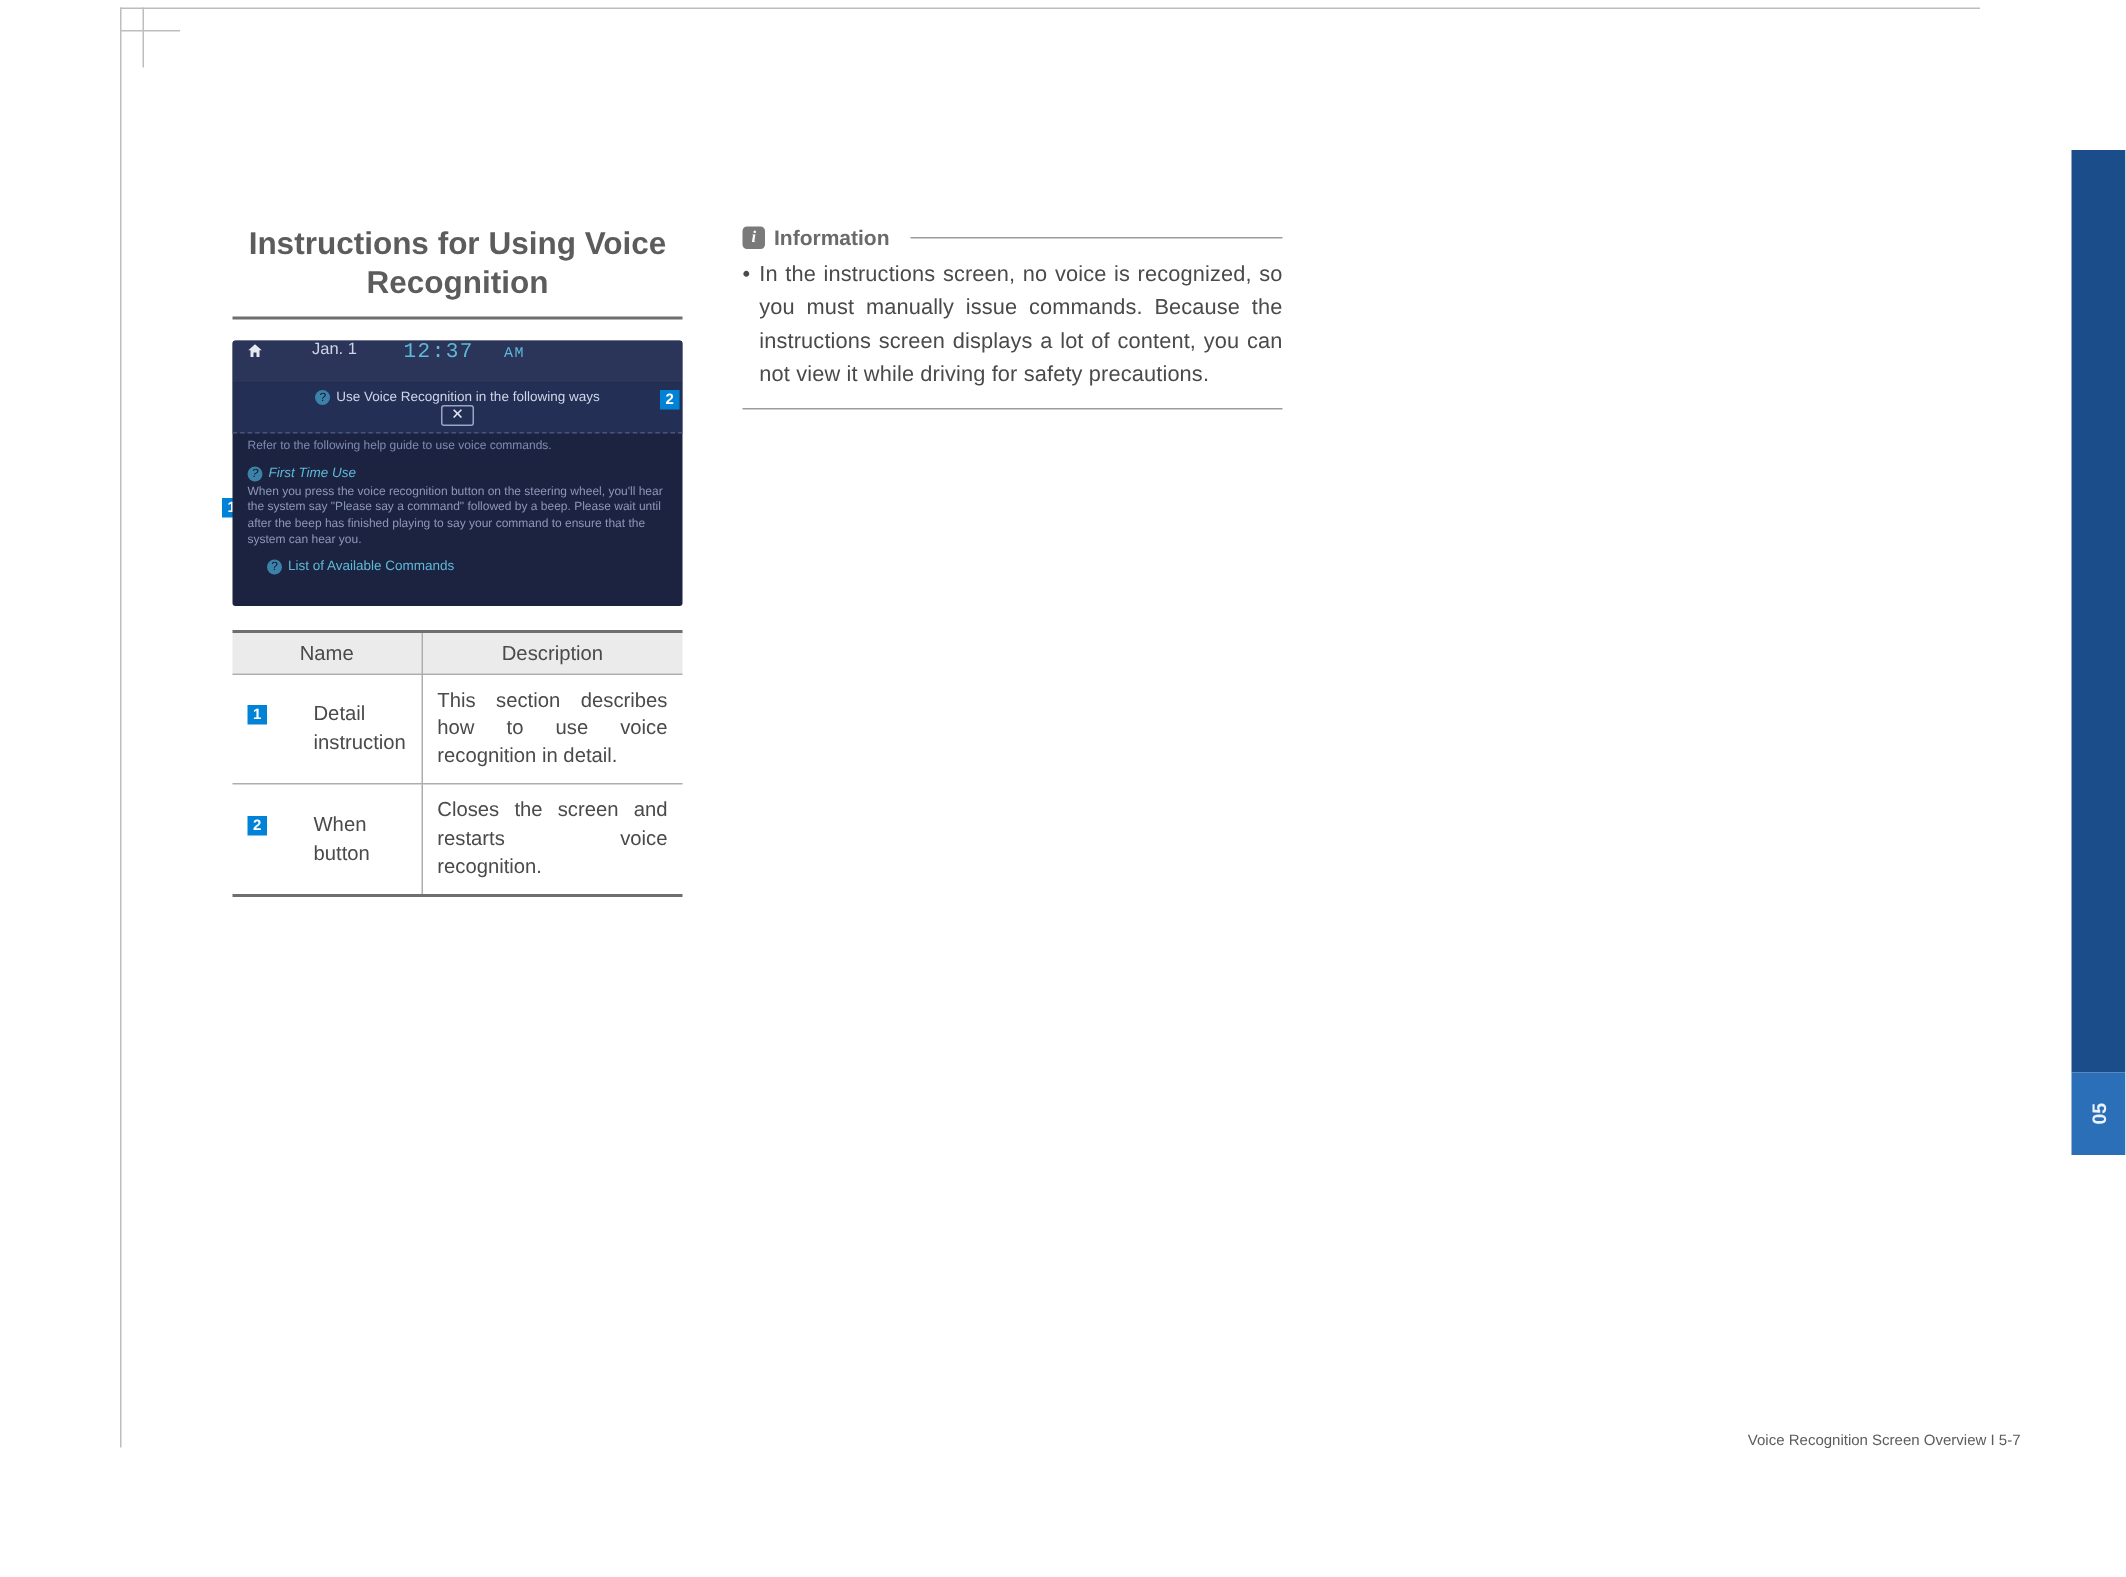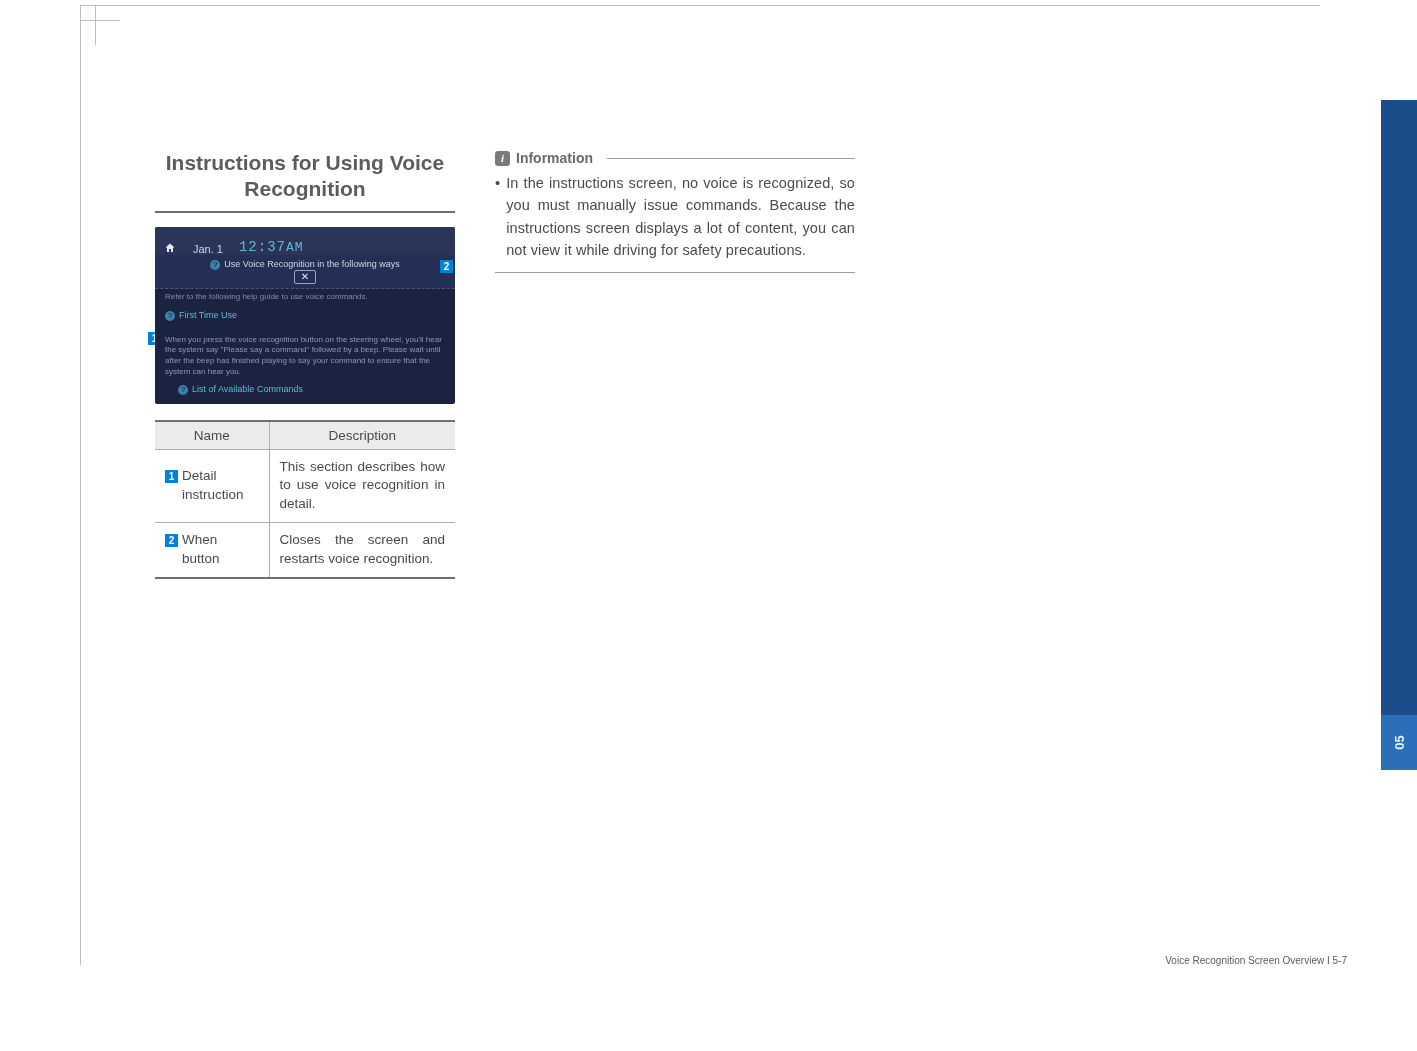--- a/index.html
+++ b/index.html
@@ -70,39 +70,39 @@
     border-radius: 2px;
     position: relative;
     color: #cfd5e6;
     font-size: 9px;
     overflow: hidden;
   }
   .device-top {
     height: 28px;
     background: #2b355a;
     display: flex;
-    align-items: flex-end;
+    align-items: flex-start;
     padding: 0 8px;
-    gap: 16px;
+    gap: 31px;
     font-size: 11px;
   }
   .device-home {
     width: 14px; height: 14px;
     display: inline-flex;
     align-items: center;
     justify-content: center;
     color: #e6e9f2;
   }
   .device-time {
     color: #5fb8d6;
     font-family: "Courier New", monospace;
     font-size: 14px;
     letter-spacing: 1px;
   }
-  .device-time-ampm { font-size: 13px; }
+  .device-time-ampm { font-size: 10px; margin-left: 20px; }
   .device-bar {
     background: #242f55;
     padding: 4px 10px;
     border-bottom: 1px dashed #4a5478;
     display: flex;
     align-items: center;
     justify-content: space-between;
     font-size: 9px;
     flex-direction: column;
   }
@@ -119,21 +119,22 @@
     padding: 3px 10px;
     font-size: 8px;
     color: #7f8bb2;
   }
   .device-block {
     padding: 6px 10px 4px;
   }
   .device-block-title {
     color: #5fb8d6;
     font-size: 9px;
-    margin-bottom: 14px;
+    margin-bottom: 2px;
+    font-style: italic;
   }
   .device-block-body {
     font-size: 8px;
     color: #8e97b8;
     line-height: 1.35;
   }
   .device-list-title {
     color: #5fb8d6;
     font-size: 9px;
     padding: 2px 23px 4px;
@@ -183,21 +184,21 @@
     border-bottom: 1px solid #adadad;
     padding: 8px 10px;
     vertical-align: middle;
     line-height: 1.4;
     color: #4a4a4a;
   }
   table.ref-table tr:last-child td { border-bottom: 2px solid #6f6f6f; }
   .col-name { width: 38%; border-right: 1px solid #adadad; }
   .name-cell { display: flex; align-items: flex-start; gap: 4px; }
   .name-cell .callout { position: static; flex-shrink: 0; margin-top: 3px; }
-  .name-txt { display: inline-block; }
+  .name-txt { display: inline-block; margin-left: 27px; }
   .desc-cell { text-align: justify; }
 
   
   .info-head {
     display: flex;
     align-items: center;
     gap: 6px;
     margin-bottom: 6px;
   }
   .info-icon {

